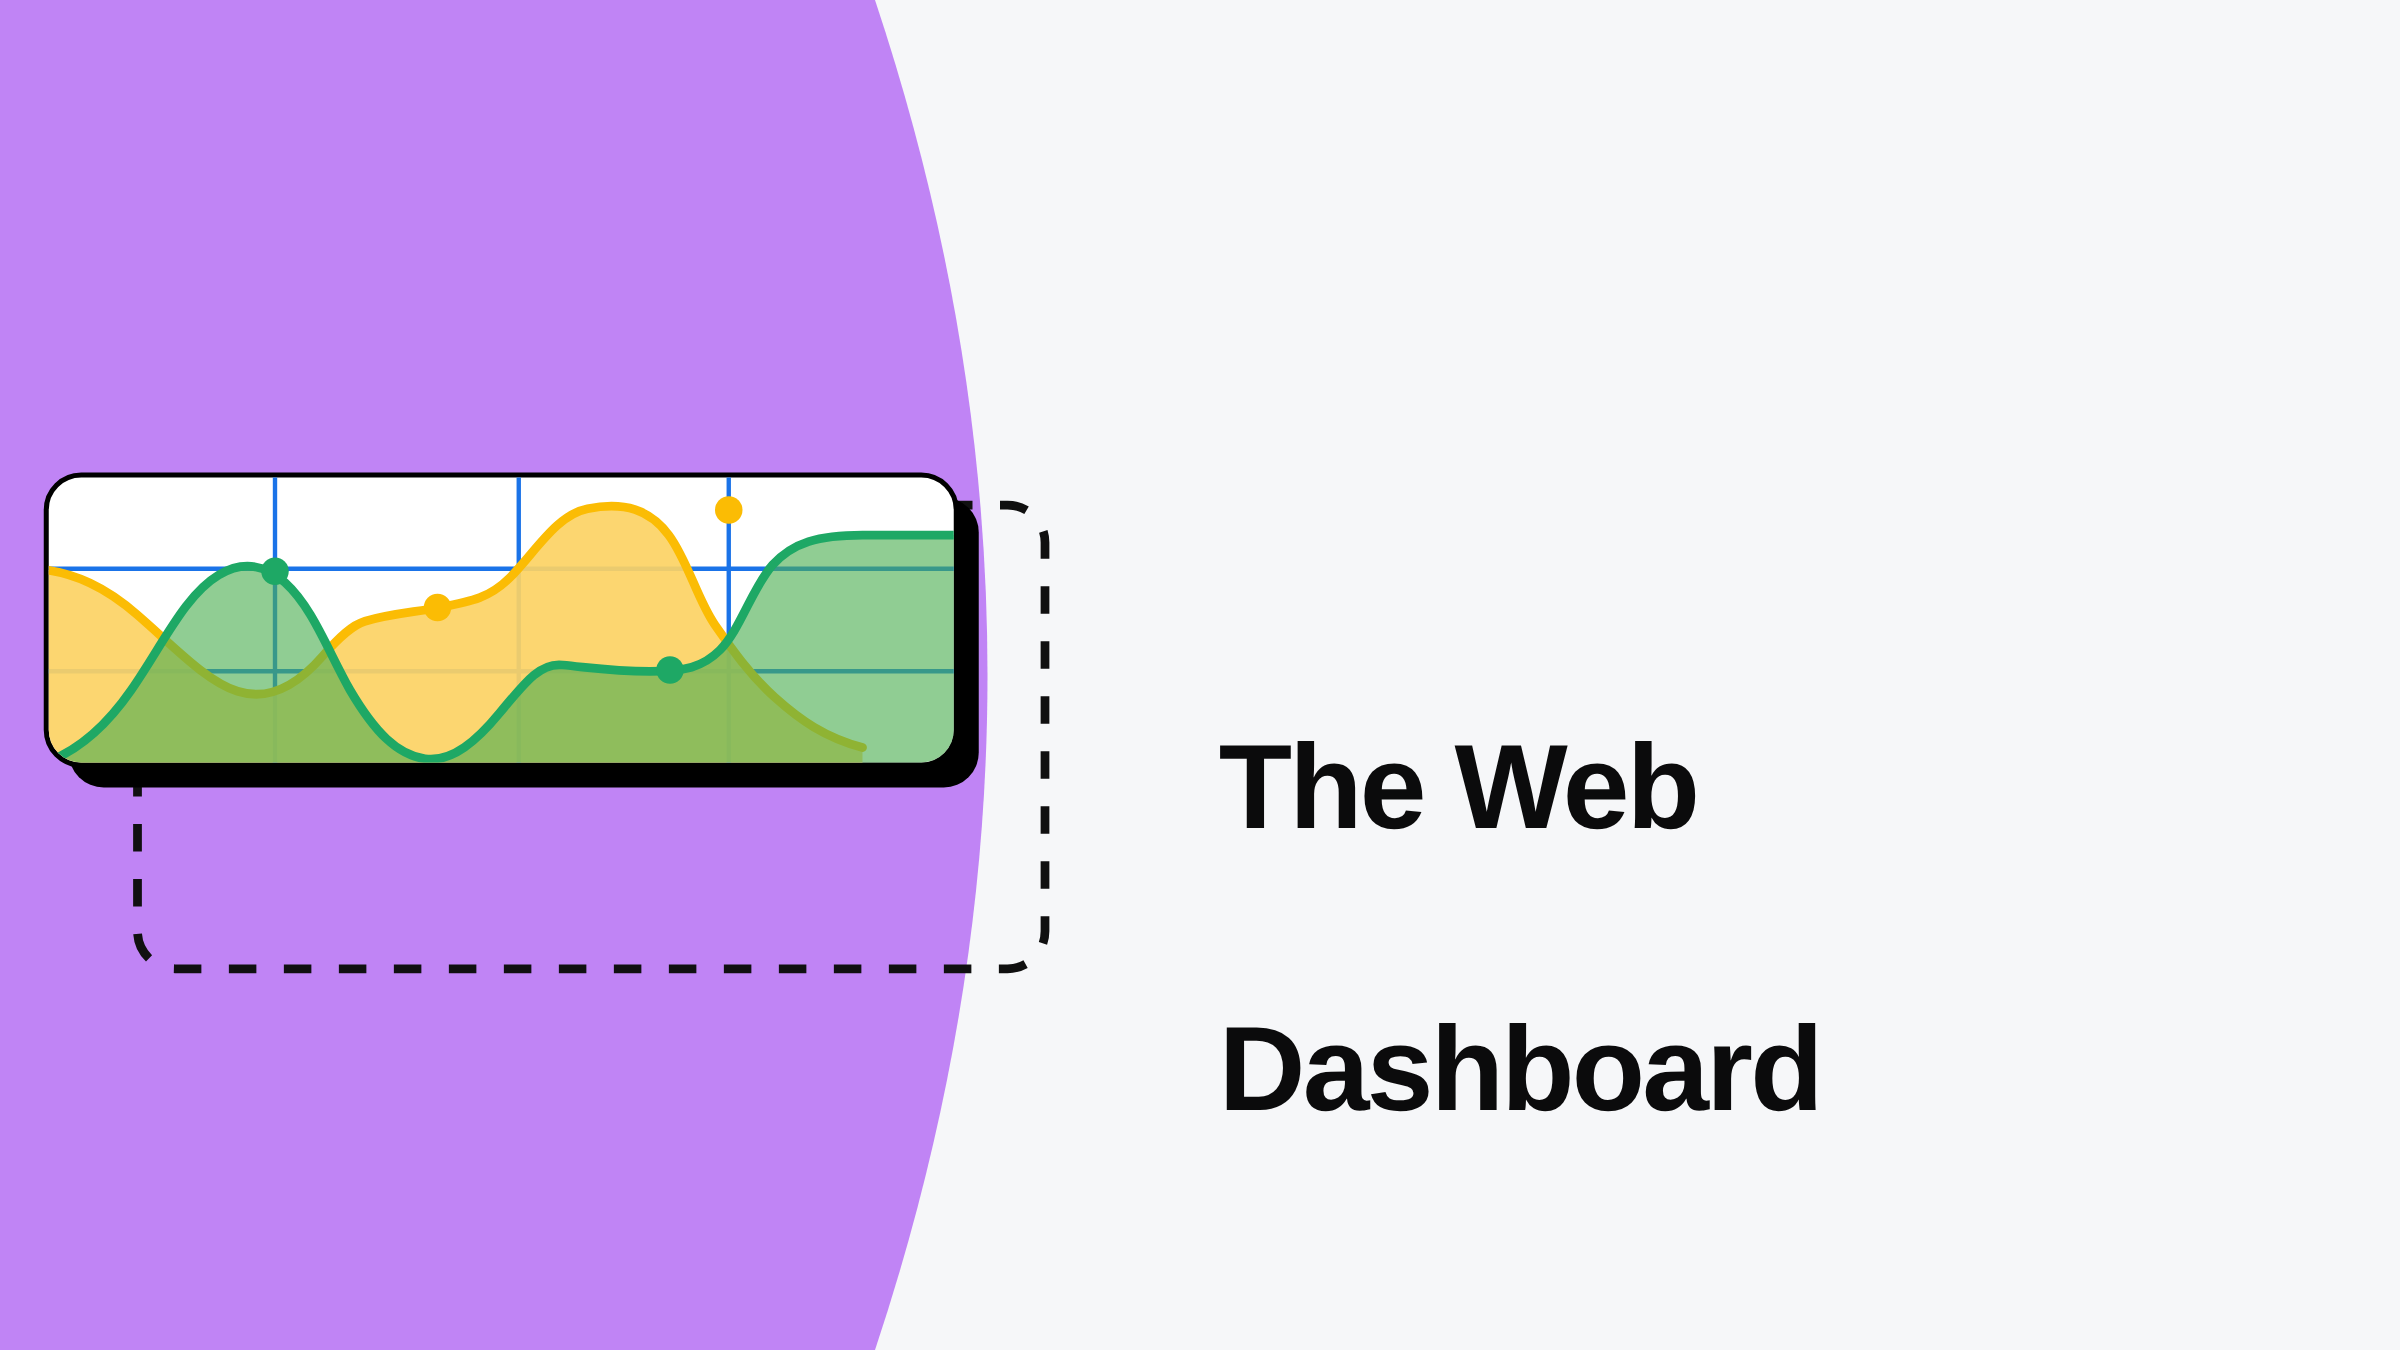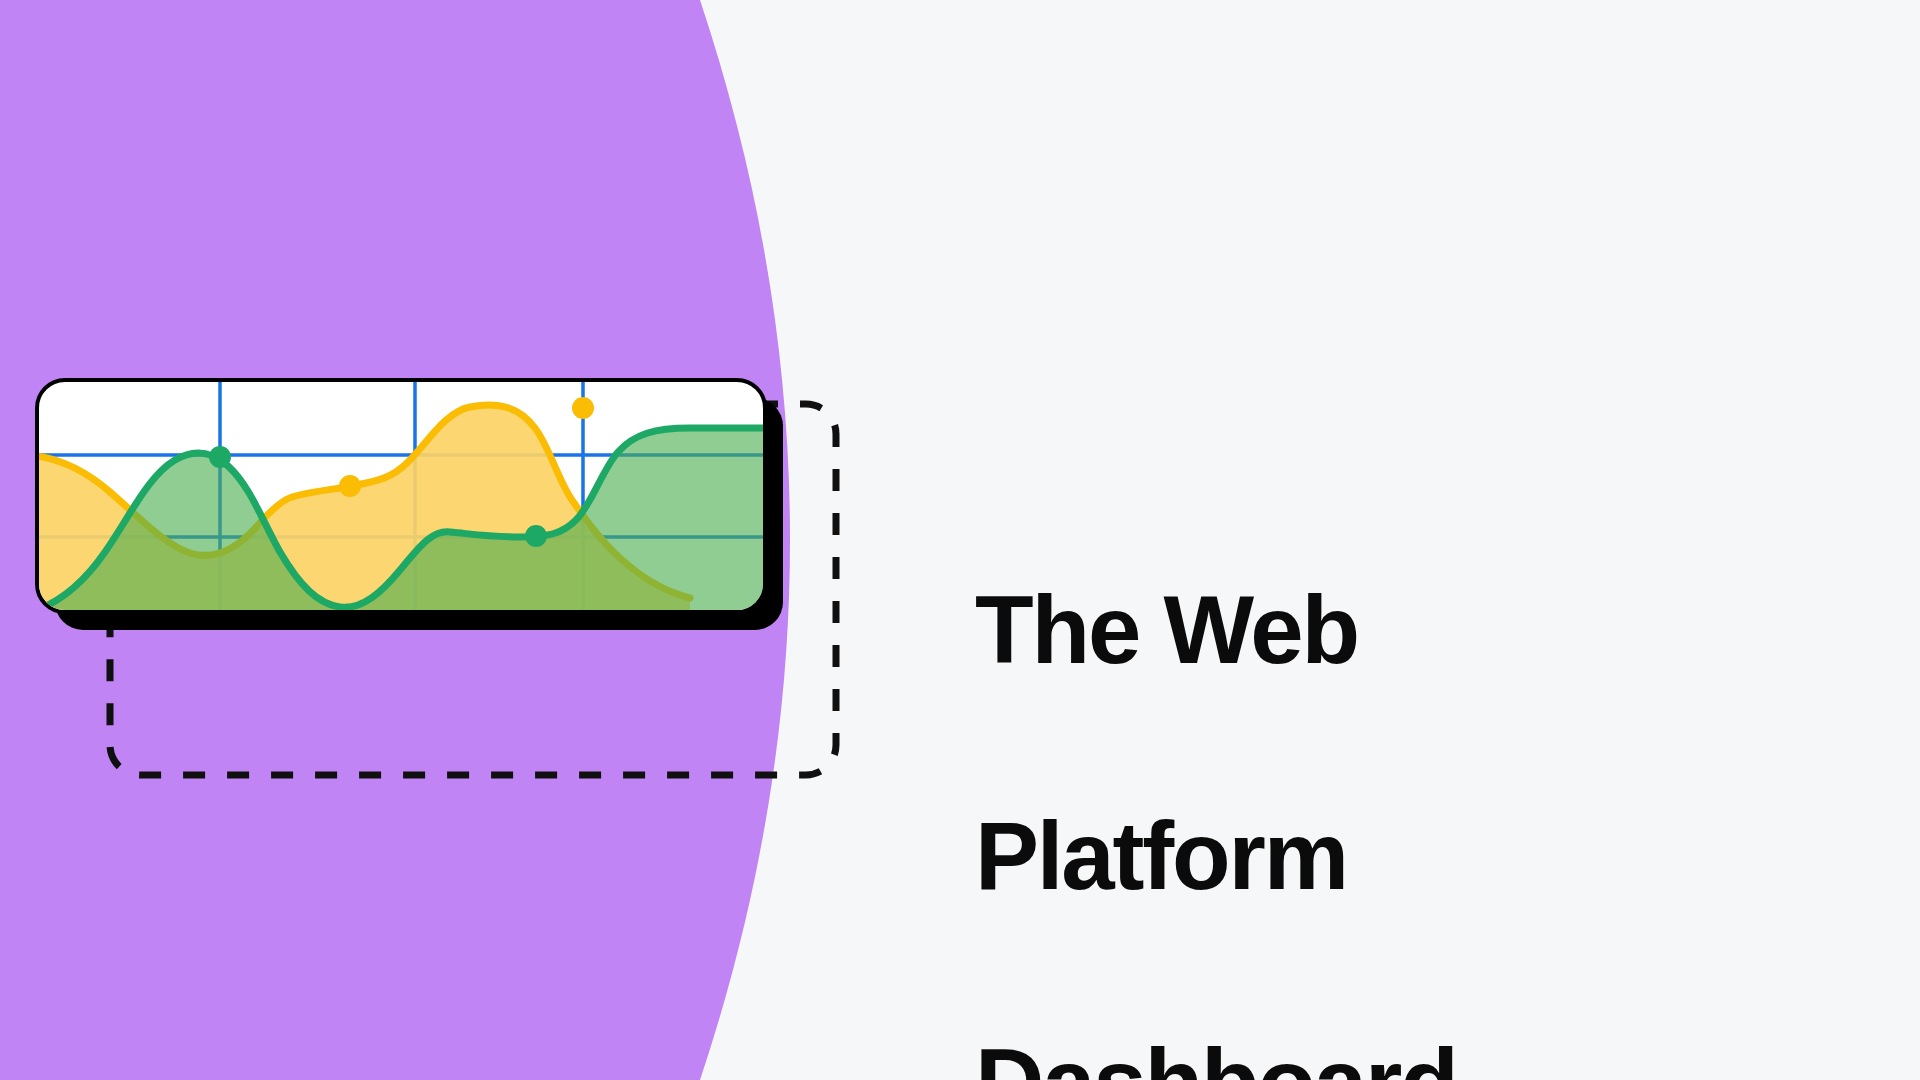--- a/index.html
+++ b/index.html
@@ -138,17 +138,16 @@
         <circle cx="220" cy="457" r="11" fill="#1ea865"></circle>
         <circle cx="536" cy="536" r="11" fill="#1ea865"></circle>
         <circle cx="350" cy="486" r="11" fill="#fbbc04"></circle>
         <circle cx="583" cy="408" r="11" fill="#fbbc04"></circle>
       </g>
     </g>
   </svg>
 
   <h1 id="hero-title" style="color: rgb(11, 11, 12);">
     <span class="line">The Web</span>
-    <span class="line">Platform</span>
     <span class="line">Dashboard</span>
   </h1>
 
 </div>
 
 </body></html>

